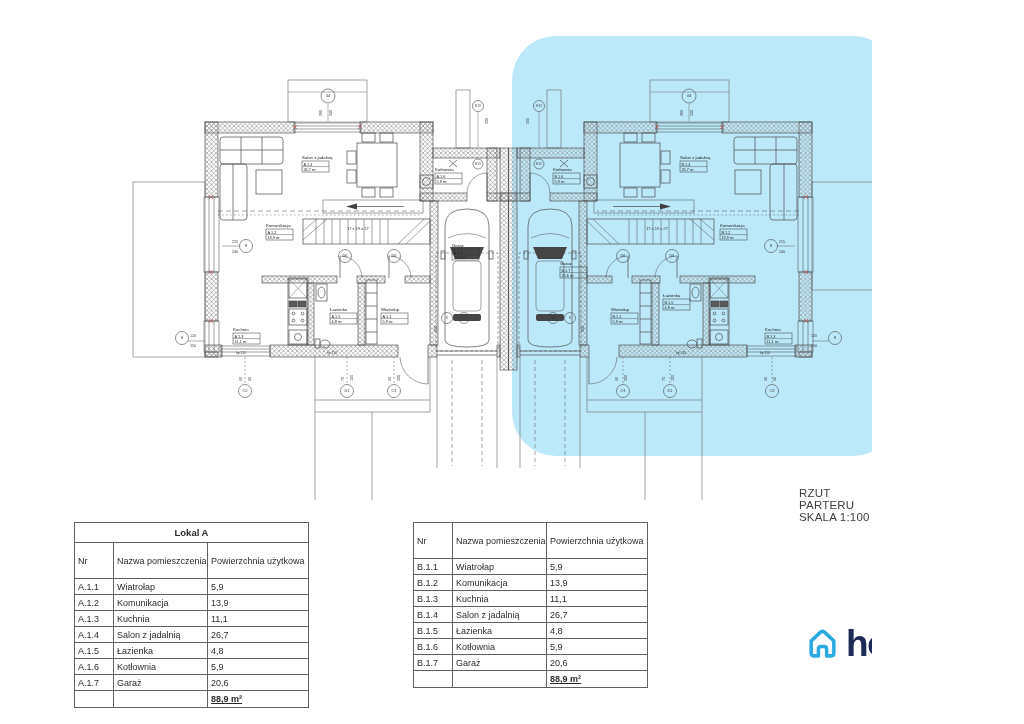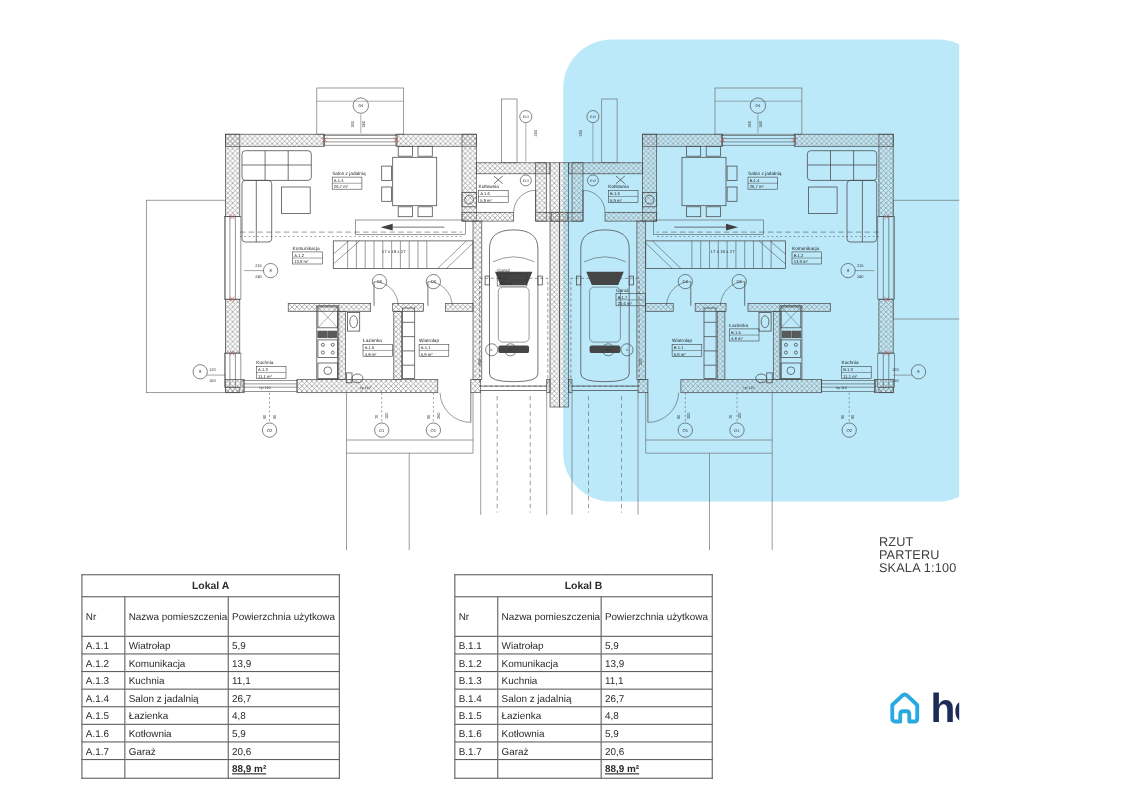--- a/index.html
+++ b/index.html
@@ -515,23 +515,20 @@
     </tbody>
   </table>
 
   <table class="fp" id="table-b">
     <colgroup>
         <col class="c1">
         <col class="c2">
         <col class="c3">
       </colgroup>
     <tbody>
-      <tr>
-          <td class="title" colspan="3">Lokal B</td>
-        </tr>
       <tr class="hdr">
         <td>Nr</td>
         <td>Nazwa pomieszczenia</td>
         <td>Powierzchnia użytkowa</td>
       </tr>
     </tbody>
     <tbody id="tbody-b">
         <tr class="row">
           <td>B.1.1</td>
           <td>Wiatrołap</td>

